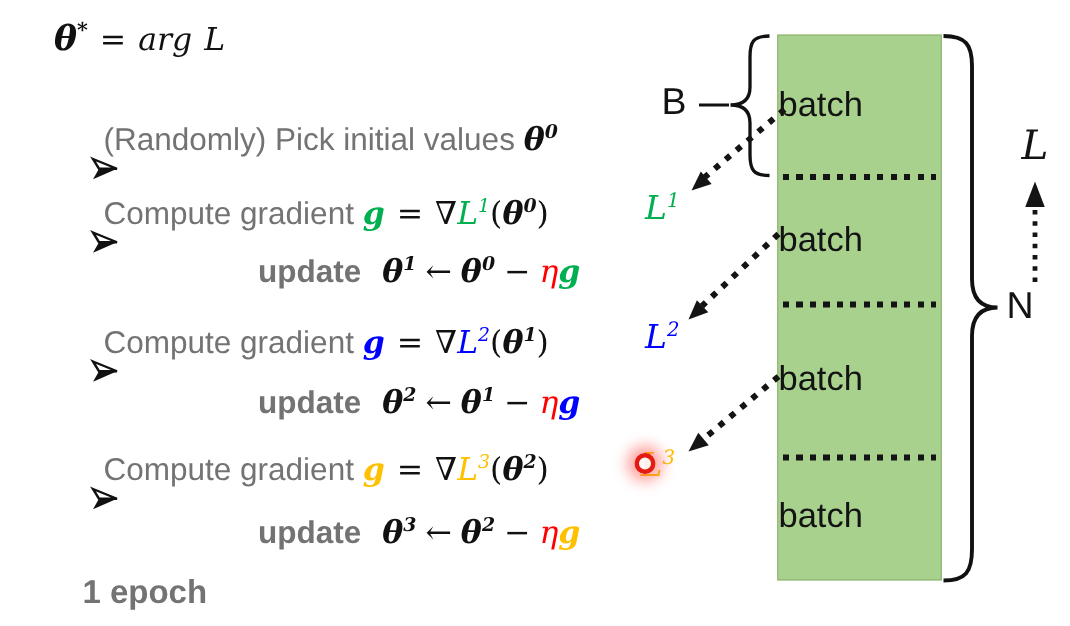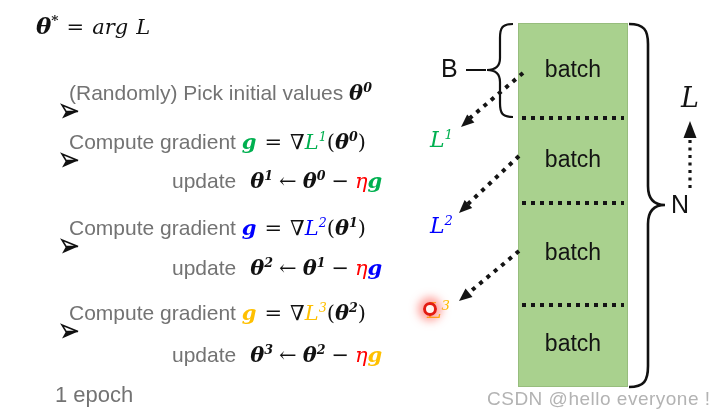--- a/index.html
+++ b/index.html
@@ -2,21 +2,21 @@
 <html><head>
 <meta charset="utf-8">
 <style>
   html,body{margin:0;padding:0;background:#ffffff;}
   .stage{position:relative;width:713px;height:417px;background:#ffffff;overflow:hidden;
          font-family:"Liberation Sans",sans-serif;}
   
   .r{position:absolute;display:flex;align-items:baseline;white-space:pre;}
   
   .t{font:21px "Liberation Sans",sans-serif;color:#737373;}
-  .tb{font-weight:400;}
+  .tb{font-weight:700;}
   
   .mi{font-family:"DejaVu Serif",serif;font-style:italic;font-size:21px;color:#111;}
   .mb{font-family:"DejaVu Serif",serif;font-style:italic;font-weight:700;font-size:21px;color:#111;}
   .mn{font-family:"DejaVu Serif","DejaVu Sans",serif;font-style:normal;font-size:21px;color:#111;}
   sup{font-size:0.6em;}
   .fs23{font-size:23px;}
   
   .c1{color:#00B050}.c2{color:#0000FF}.c3{color:#FFC000}.cr{color:#FF0000}.ml6{margin-left:6px}.ml8{margin-left:8px}.ml10{margin-left:10px}
   .ml14{margin-left:14px}.mr6{margin-right:6px}.mr8{margin-right:8px}
   
@@ -27,21 +27,21 @@
          border-radius:50%;background:rgba(255,246,244,.95);
          box-shadow:0 0 9px 5px rgba(255,90,80,.55);}
   
   .min-stack{display:inline-flex;flex-direction:column;align-items:center;line-height:1;}
   .min-stack .mtop{font-family:"DejaVu Serif",serif;font-style:normal;font-size:21px;color:#111;}
   .min-stack .msub{font-family:"DejaVu Serif",serif;font-style:italic;font-weight:700;
                    font-size:14px;color:#111;margin-top:-2px;}
   
   .box{position:absolute;left:518px;top:23px;width:110px;height:364px;
        background:#A9D18E;border:1px solid #97bd7d;box-sizing:border-box;}
-  .batch-label{position:absolute;left:0;right:0;height:30px;line-height:30px;text-align:center;
+  .batch-label{position:absolute;left:0;right:0;height:30px;line-height:30px;text-align:left;
                font:23px "Liberation Sans",sans-serif;color:#131313;}
   .sep{position:absolute;left:3px;right:3px;height:4px;
        background:repeating-linear-gradient(90deg,#141414 0 4px,transparent 4px 9px);}
   .lbl{position:absolute;color:#131313;}
   .overlay{position:absolute;left:0;top:0;pointer-events:none;}
   .watermark{position:absolute;left:487px;top:388px;font:19px "Liberation Sans",sans-serif;
              color:#b3b3b3;letter-spacing:.5px;}
   .ep{font-size:22px;}
 </style>
 </head>
@@ -181,15 +181,14 @@
     <polygon points="690,121 683.5,138 696.5,138" fill="#141414"></polygon>
 
     <line x1="523" y1="73" x2="470" y2="118" stroke="#141414" stroke-width="4" stroke-dasharray="4 5.5"></line>
     <polygon points="461,127 467.2,114.4 474.4,122.6" fill="#141414"></polygon>
     <line x1="519" y1="156" x2="468" y2="204" stroke="#141414" stroke-width="4" stroke-dasharray="4 5.5"></line>
     <polygon points="459,213 464.6,200.1 472.2,208.1" fill="#141414"></polygon>
     <line x1="519" y1="251" x2="468.6" y2="293" stroke="#141414" stroke-width="4" stroke-dasharray="4 5.5"></line>
     <polygon points="459,301 465.5,288.5 472.5,296.9" fill="#141414"></polygon>
   </svg>
 
-  <div class="watermark">CSDN @hello everyone !</div>
 
 </div>
 
 </body></html>

